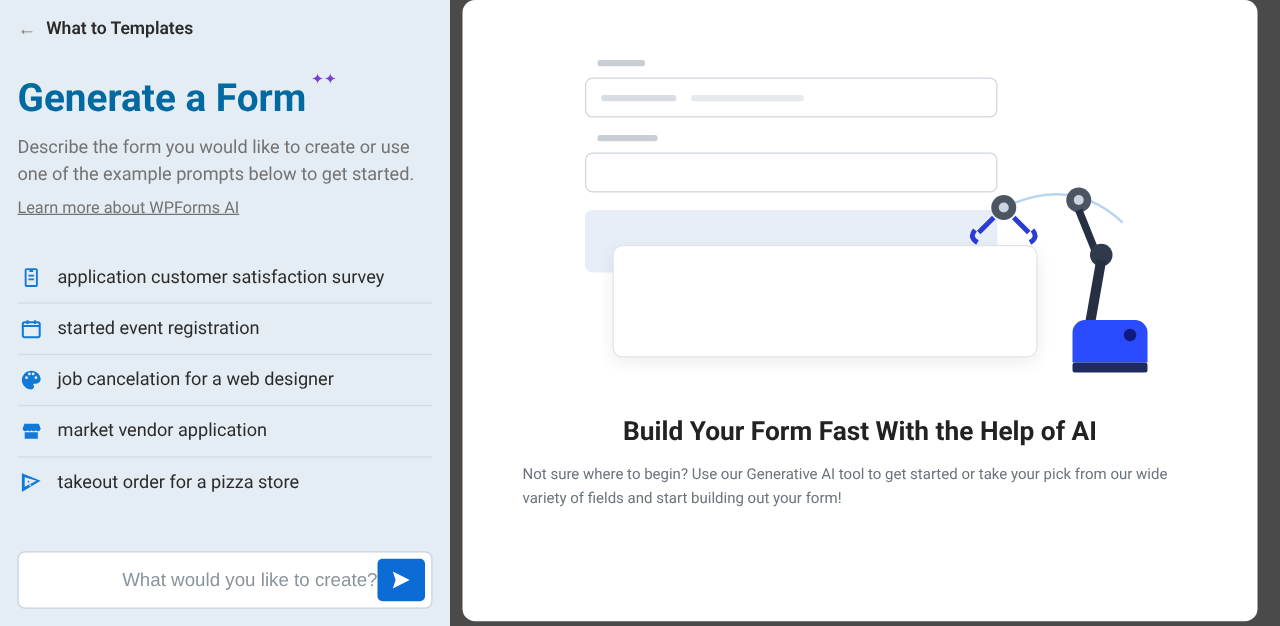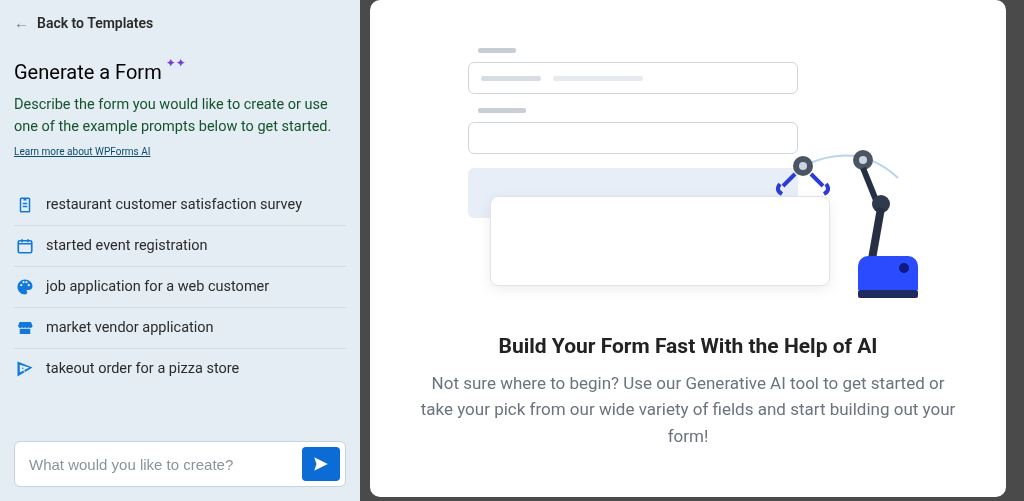--- a/index.html
+++ b/index.html
@@ -30,38 +30,38 @@
       margin-bottom: 28px;
     }
     .back-arrow { color: #777; font-size: 15px; }
     .title-row {
       display: flex;
       align-items: flex-start;
       gap: 4px;
       margin-bottom: 10px;
     }
     .title {
-      font-size: 20px;
-      font-weight: 400;
-      color: #000000;
+      font-size: 31px;
+      font-weight: 700;
+      color: #0369a1;
     }
     .sparkle {
       font-size: 12px;
       color: #7a3fd6;
       margin-top: -4px;
     }
     .description {
       font-size: 14.5px;
       line-height: 1.5;
-      color: #14532d;
+      color: #737373;
       margin-bottom: 8px;
     }
     .learn-link {
-      font-size: 10px;
-      color: #0c4a6e;
+      font-size: 13px;
+      color: #737373;
       text-decoration: underline;
       cursor: pointer;
       margin-bottom: 28px;
       display: inline-block;
     }
     .prompts { list-style: none; }
     .prompt-item {
       display: flex;
       align-items: center;
       gap: 12px;
@@ -91,20 +91,21 @@
       padding: 5px 5px 5px 14px;
       align-items: center;
     }
     .prompt-input {
       flex: 1;
       border: none;
       outline: none;
       font-size: 15px;
       color: #333;
       background: transparent;
+      text-align: right;
     }
     .prompt-input::placeholder { color: #8a949c; }
     .send-btn {
       width: 38px;
       height: 34px;
       background: #0b6cd6;
       border: none;
       border-radius: 4px;
       display: flex;
       align-items: center;
@@ -182,70 +183,70 @@
       height: 160px;
     }
     .main-title {
       font-size: 21px;
       font-weight: 700;
       color: #222;
       margin-bottom: 12px;
       text-align: center;
     }
     .main-desc {
-      font-size: 17px;
+      font-size: 12px;
       color: #6b747e;
-      text-align: center;
+      text-align: left;
       line-height: 1.55;
       max-width: 540px;
     }
   </style>
 </head>
 <body>
 
 <aside class="sidebar">
   <div class="back-link">
     <span class="back-arrow">←</span>
-    <span>Back to Templates</span>
+    <span>What to Templates</span>
   </div>
 
   <div class="title-row">
     <h1 class="title">Generate a Form</h1>
     <span class="sparkle">✦✦</span>
   </div>
 
   <p class="description">Describe the form you would like to create or use one of the example prompts below to get started.</p>
 
   <a class="learn-link">Learn more about WPForms AI</a>
 
   <ul class="prompts">
     <li class="prompt-item">
       <span class="prompt-icon">
         <svg viewBox="0 0 24 24" fill="#1279d8">
             <path d="M7 2h3v2H7v16h10V4h-3V2h3a2 2 0 012 2v16a2 2 0 01-2 2H7a2 2 0 01-2-2V4a2 2 0 012-2zm3 0h4v4h-4V2zM9 9h6v2H9V9zm0 4h6v2H9v-2z"></path>
           </svg>
       </span>
-      <span>restaurant customer satisfaction survey</span>
+      <span>application customer satisfaction survey</span>
     </li>
     <li class="prompt-item">
       <span class="prompt-icon">
         <svg viewBox="0 0 24 24" fill="none" stroke="#1279d8" stroke-width="2.2">
             <rect x="3" y="5" width="18" height="16" rx="2"></rect>
             <path d="M3 9h18M8 3v4M16 3v4"></path>
           </svg>
       </span>
       <span>started event registration</span>
     </li>
     <li class="prompt-item">
       <span class="prompt-icon">
         <svg viewBox="0 0 24 24" fill="#1279d8">
             <path d="M12 2C6.5 2 2 6.5 2 12s4.5 10 10 10c1.7 0 3-1.3 3-3 0-.8-.3-1.5-.8-2-.3-.3-.2-.8.2-1h2.6c2.8 0 5-2.2 5-5 0-5-4.5-9-10-9zm-5 9a1.5 1.5 0 110-3 1.5 1.5 0 010 3zm3-4a1.5 1.5 0 110-3 1.5 1.5 0 010 3zm4 0a1.5 1.5 0 110-3 1.5 1.5 0 010 3zm3 4a1.5 1.5 0 110-3 1.5 1.5 0 010 3z"></path>
           </svg>
       </span>
-      <span>job application for a web customer</span>
+      <span>job cancelation for a web designer</span>
     </li>
     <li class="prompt-item">
       <span class="prompt-icon">
         <svg viewBox="0 0 24 24" fill="#1279d8">
             <path d="M4 4h16l2 5c0 1.7-1.3 3-3 3-.9 0-1.7-.4-2.2-1-.5.6-1.3 1-2.2 1s-1.7-.4-2.2-1c-.5.6-1.3 1-2.2 1s-1.7-.4-2.2-1c-.5.6-1.3 1-2.2 1-1.7 0-3-1.3-3-3l2-5zm1 9h14v7H5v-7z"></path>
           </svg>
       </span>
       <span>market vendor application</span>
     </li>
     <li class="prompt-item">

